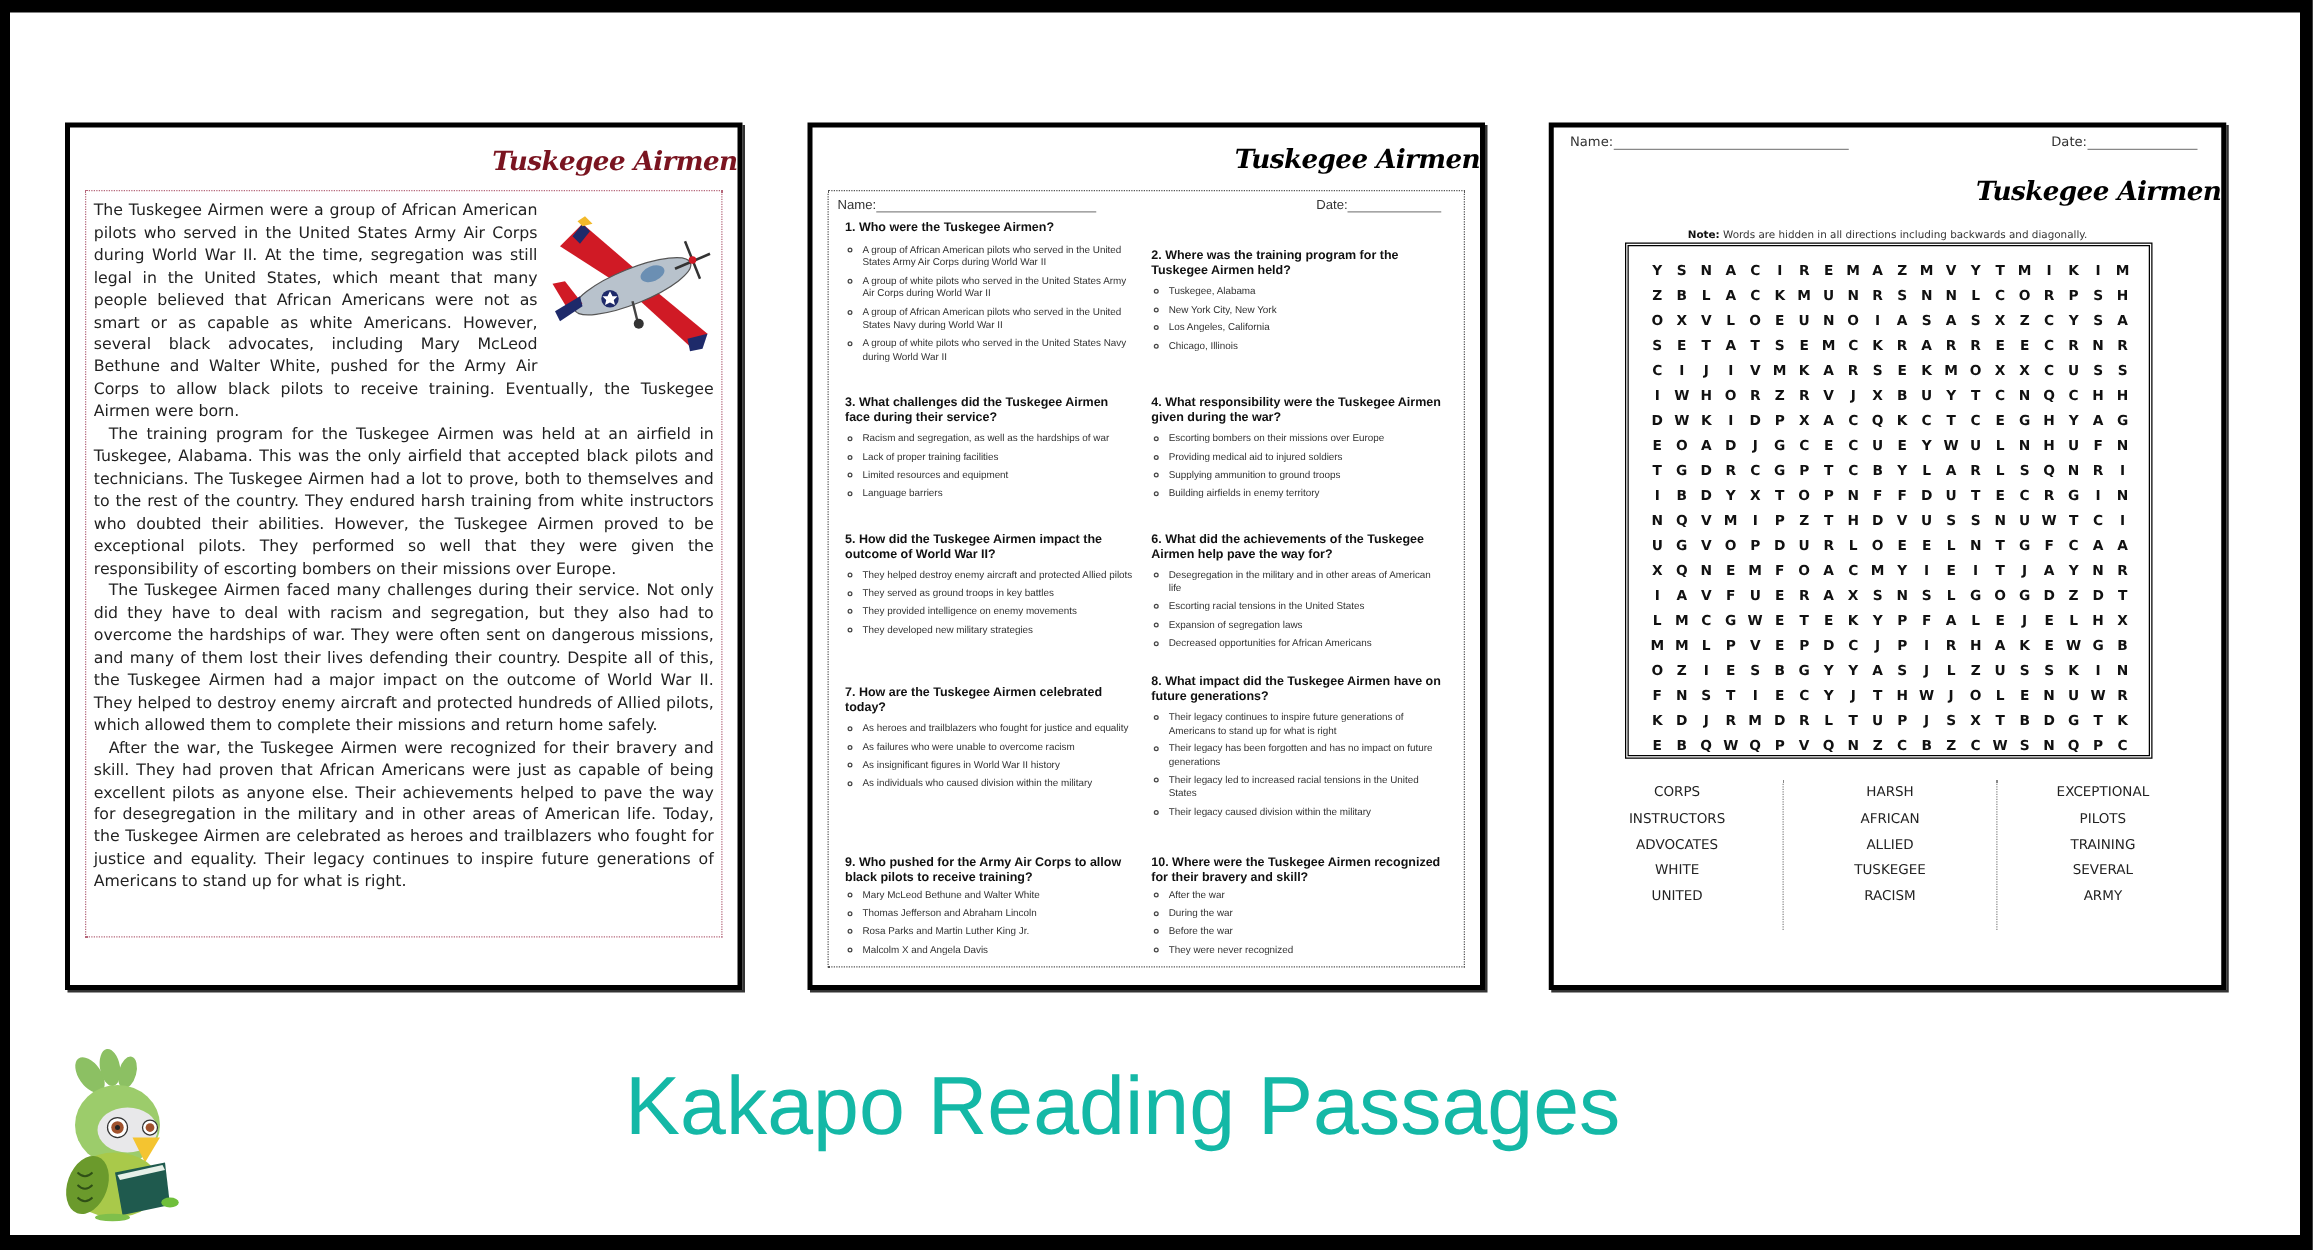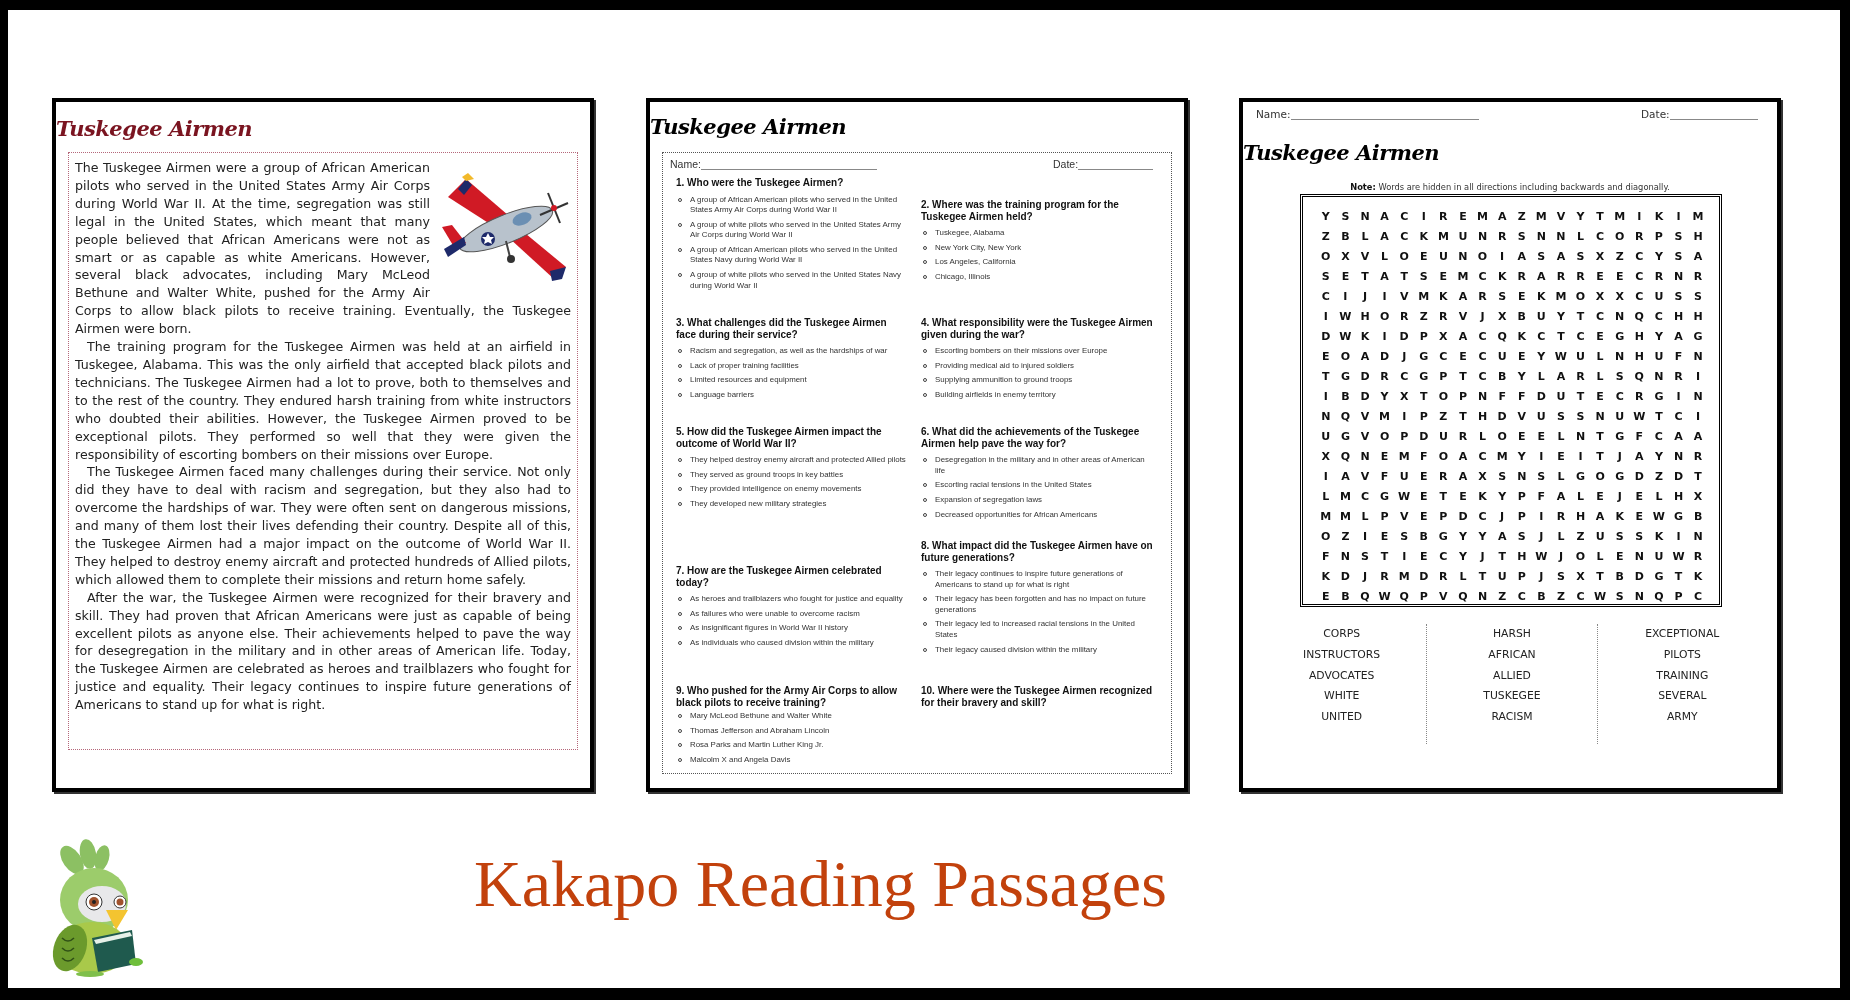--- a/index.html
+++ b/index.html
@@ -4,21 +4,21 @@
 <style>
   * { box-sizing: border-box; margin: 0; padding: 0; }
   html, body { width: 1850px; height: 1000px; background: #000; overflow: hidden; }
   body { position: relative; font-family: "DejaVu Sans", sans-serif; color: #222; }
   .canvas { position: absolute; left: 8px; top: 10px; width: 1832px; height: 978px; background: #fff; }
   .page { position: absolute; top: 98px; width: 542px; height: 694px; background: #fff; border: 4px solid #000; box-shadow: 2px 2px 0 #333; overflow: hidden; }
   .p1 { left: 52px; }
   .p2 { left: 646px; }
   .p3 { left: 1239px; }
 
-  .script-title { font-family: "DejaVu Serif", serif; font-style: italic; font-weight: bold; text-align: left; letter-spacing: -0.5px; }
+  .script-title { font-family: "DejaVu Serif", serif; font-style: italic; font-weight: bold; text-align: right; letter-spacing: -0.5px; }
 
   
   .p1 .script-title { position: absolute; left: 0; right: 0; top: 14px; font-size: 21px; color: #7a1420; }
   .p1 .dotbox { position: absolute; left: 12px; top: 50px; width: 510px; height: 598px; border: 1px dotted #b5677a; padding: 6px 6px; }
   .passage { font-family: "DejaVu Sans", sans-serif; font-size: 12.6px; line-height: 17.9px; text-align: justify; color: #222; }
   .passage p { text-indent: 12px; }
   .passage p.first { text-indent: 0; }
   .plane-box { float: right; width: 135px; height: 118px; margin: 8px 0 4px 6px; position: relative; }
 
   
@@ -40,21 +40,21 @@
   .grid-box { position: absolute; left: 57px; top: 92px; width: 422px; height: 413px; border: 3px double #000; border-width: 3px; padding: 10px 11px 0 13px; }
   .grid-row { display: flex; height: 20px; }
   .grid-row span { width: 19.9px; text-align: center; font-family: "DejaVu Sans", sans-serif; font-weight: bold; font-size: 11px; line-height: 20px; color: #111; }
   .wordlist { position: absolute; left: 14px; top: 522px; width: 510px; height: 120px; display: flex; }
   .wcol { flex: 1; text-align: center; border-right: 1px dotted #888; }
   .wcol:last-child { border-right: none; }
   .wcol div { font-family: "DejaVu Sans", sans-serif; font-size: 10.8px; line-height: 20.8px; color: #222; }
 
   
   .logo { position: absolute; left: 32px; top: 838px; width: 130px; height: 140px; }
-  .brand { position: absolute; left: 474px; top: 846px; font-family: Liberation Serif, serif; font-size: 66px; color: #c2410c; white-space: nowrap; letter-spacing: 0px; }
+  .brand { position: absolute; left: 500px; top: 846px; font-family: Liberation Sans, sans-serif; font-size: 66px; color: #14b8a6; white-space: nowrap; letter-spacing: 0px; }
 </style>
 </head>
 <body>
 
 <div class="canvas"></div>
 
 <div class="page p1">
   <div class="script-title">Tuskegee Airmen</div>
   <div class="dotbox">
     <div class="passage">
@@ -150,21 +150,21 @@
     </div>
     <div class="q" style="left:258px; top:273px;">
       <div class="qt">6. What did the achievements of the Tuskegee Airmen help pave the way for?</div>
       <ul>
         <li><span class="bullet"></span><span>Desegregation in the military and in other areas of American life</span></li>
         <li><span class="bullet"></span><span>Escorting racial tensions in the United States</span></li>
         <li><span class="bullet"></span><span>Expansion of segregation laws</span></li>
         <li><span class="bullet"></span><span>Decreased opportunities for African Americans</span></li>
       </ul>
     </div>
-    <div class="q" style="left:13px; top:412px;">
+    <div class="q" style="left:13px; top:396px;">
       <div class="qt">7. How are the Tuskegee Airmen celebrated today?</div>
       <ul>
         <li><span class="bullet"></span><span>As heroes and trailblazers who fought for justice and equality</span></li>
         <li><span class="bullet"></span><span>As failures who were unable to overcome racism</span></li>
         <li><span class="bullet"></span><span>As insignificant figures in World War II history</span></li>
         <li><span class="bullet"></span><span>As individuals who caused division within the military</span></li>
       </ul>
     </div>
     <div class="q" style="left:258px; top:387px;">
       <div class="qt">8. What impact did the Tuskegee Airmen have on future generations?</div>
@@ -179,20 +179,26 @@
       <div class="qt" style="margin-bottom:3px;">9. Who pushed for the Army Air Corps to allow black pilots to receive training?</div>
       <ul>
         <li><span class="bullet"></span><span>Mary McLeod Bethune and Walter White</span></li>
         <li><span class="bullet"></span><span>Thomas Jefferson and Abraham Lincoln</span></li>
         <li><span class="bullet"></span><span>Rosa Parks and Martin Luther King Jr.</span></li>
         <li><span class="bullet"></span><span>Malcolm X and Angela Davis</span></li>
       </ul>
     </div>
     <div class="q" style="left:258px; top:532px;">
       <div class="qt" style="margin-bottom:3px;">10. Where were the Tuskegee Airmen recognized for their bravery and skill?</div>
+      <ul>
+        <li><span class="bullet"></span><span>After the war</span></li>
+        <li><span class="bullet"></span><span>During the war</span></li>
+        <li><span class="bullet"></span><span>Before the war</span></li>
+        <li><span class="bullet"></span><span>They were never recognized</span></li>
+      </ul>
     </div>
   </div>
 </div>
 
 <div class="page p3">
   <div class="hdr-line" style="left:13px; top:6px;">
     <span>Name:</span><span class="line" style="width:188px;"></span>
   </div>
   <div class="hdr-line" style="left:398px; top:6px;">
     <span>Date:</span><span class="line" style="width:88px;"></span>

